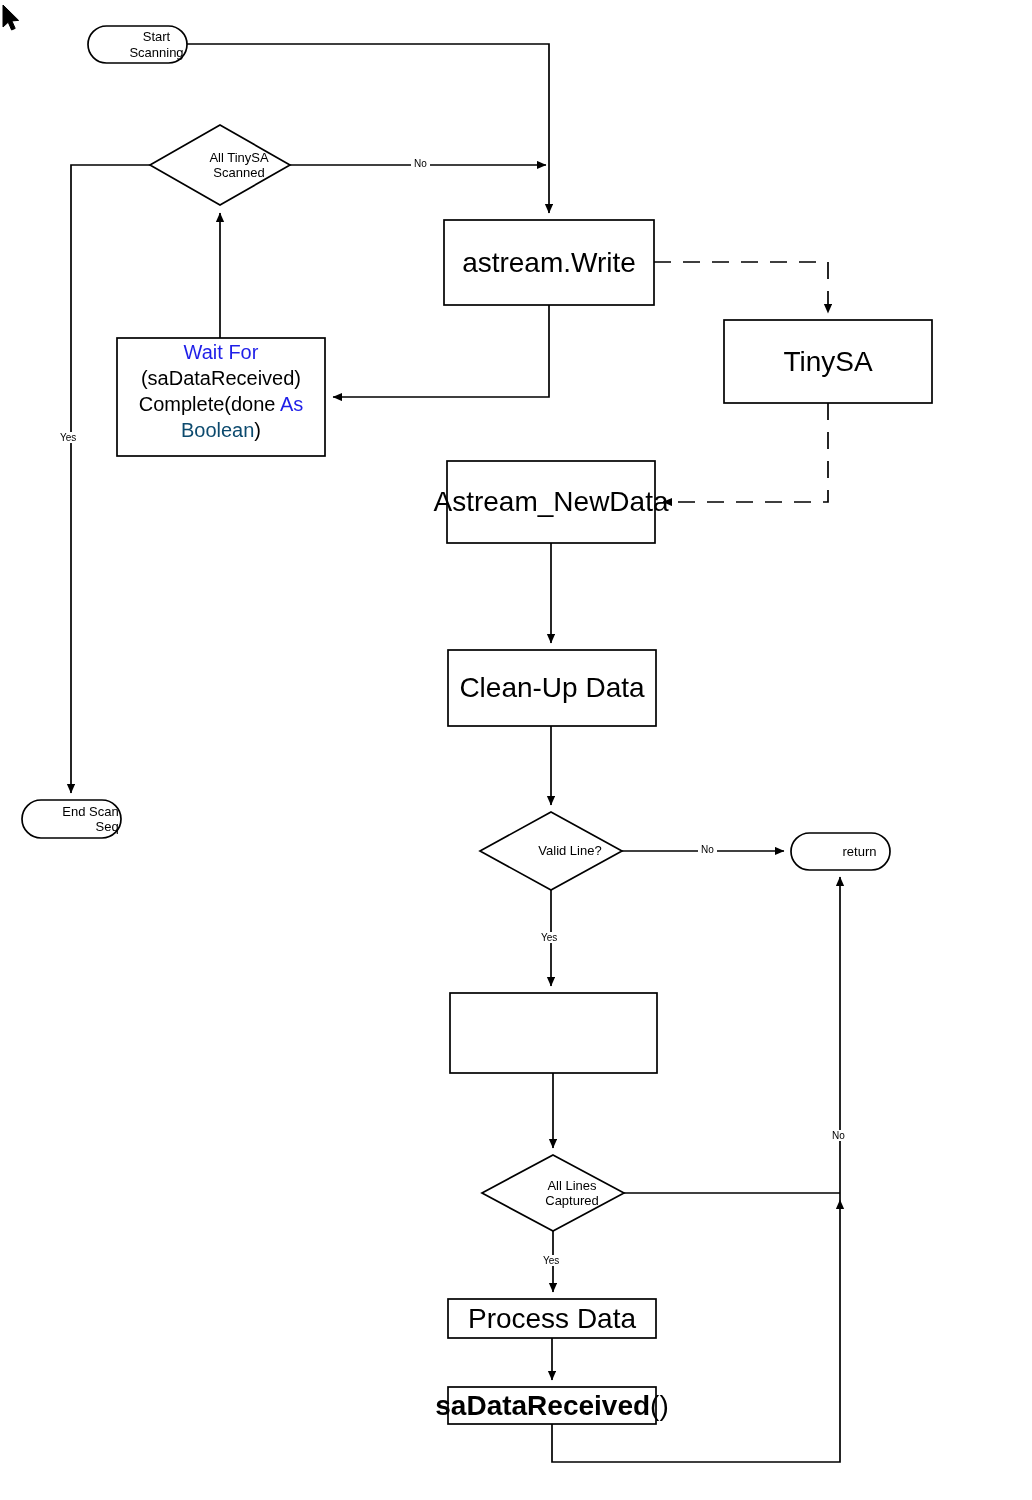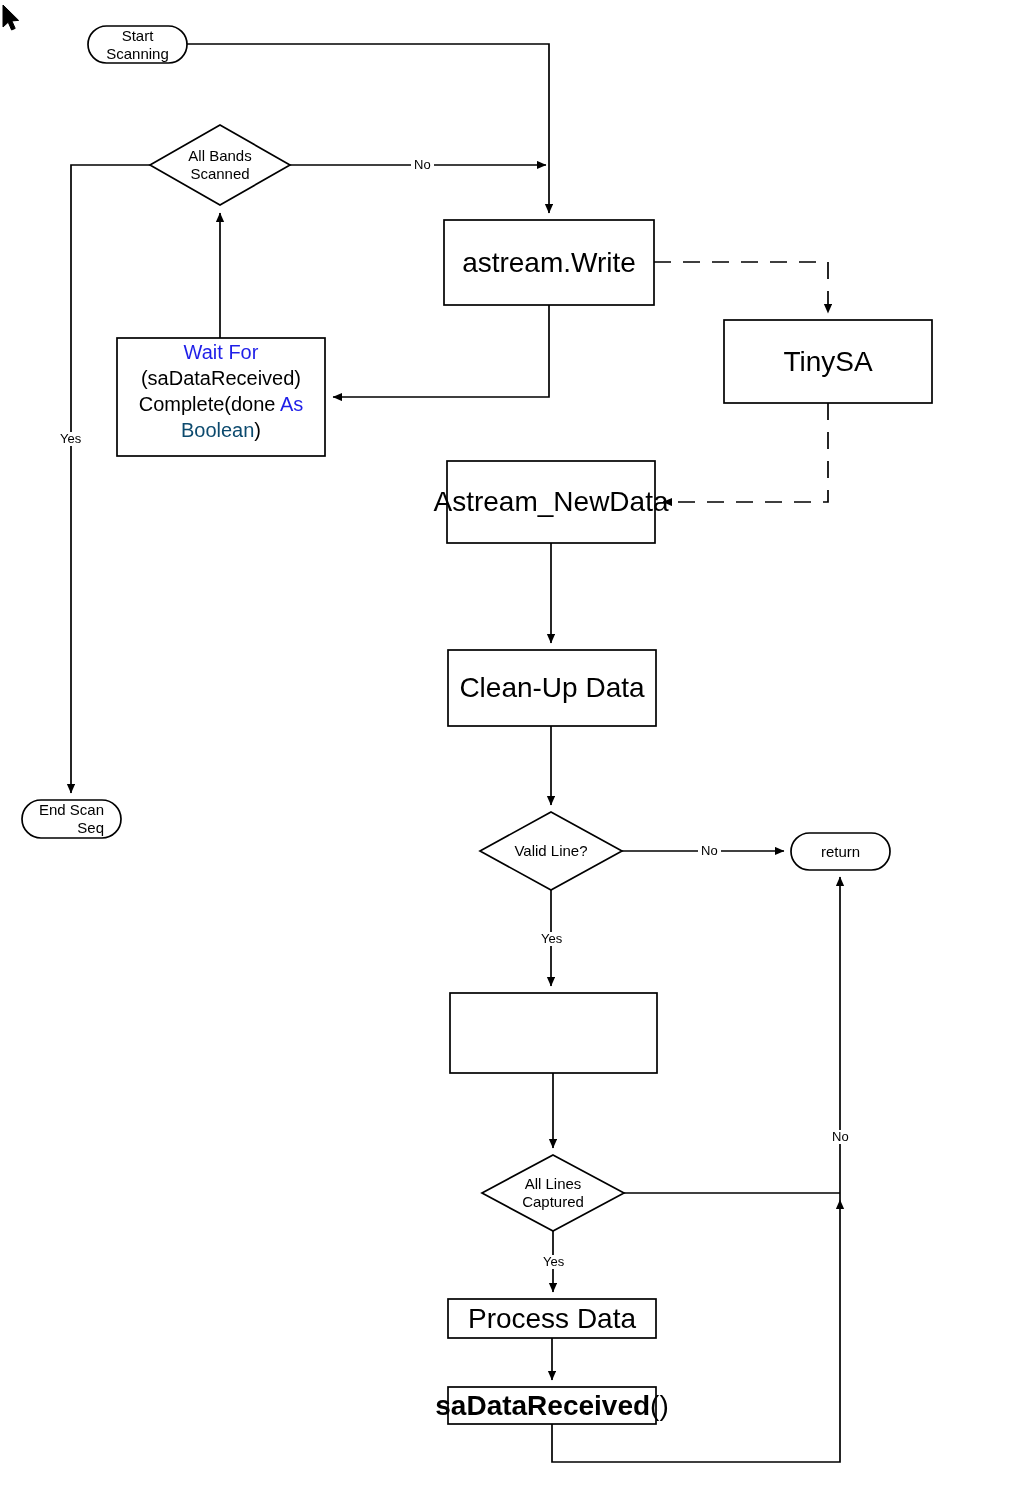--- a/index.html
+++ b/index.html
@@ -29,26 +29,26 @@
     position: absolute;
     display: flex;
     align-items: center;
     justify-content: center;
     text-align: center;
     color: #000000;
     line-height: 1.18;
     pointer-events: none;
     white-space: pre-line;
   }
-  .lbl-sm   { font-size: 15px; }
+  .lbl-sm   { font-size: 13px; margin-left: 19px; }
   .lbl-md   { font-size: 28px; }
 
   .edge-label {
     position: absolute;
-    font-size: 13px;
+    font-size: 10px;
     color: #000000;
     background: #ffffff;
     padding: 0 3px;
     text-align: center;
     line-height: 1.1;
   }
 
   .waitfor-text {
     position: absolute;
     display: flex;
@@ -151,21 +151,21 @@
     </g>
   </svg>
 
   <svg class="cursor-icon" viewBox="0 0 20 30" xmlns="http://www.w3.org/2000/svg">
     <path d="M1,1 L1,23 L6.2,18.2 L9.6,26 L13.2,24.4 L9.9,16.9 L16.6,16.4 z" fill="#000000" stroke="#000000" stroke-width="1"></path>
   </svg>
 
   <div class="node-label lbl-sm" style="left:88px; top:26px; width:99px; height:37px;">Start
 Scanning</div>
 
-  <div class="node-label lbl-sm" style="left:160px; top:140px; width:120px; height:50px;">All Bands
+  <div class="node-label lbl-sm" style="left:160px; top:140px; width:120px; height:50px;">All TinySA
 Scanned</div>
 
   <div class="waitfor-text" style="left:117px; top:338px; width:208px; height:106px;">
     <span class="c-blue">Wait For</span>
     <span>(saDataReceived)</span>
     <span><span>Complete(done </span><span class="c-blue">As</span></span>
     <span><span class="c-teal">Boolean</span><span>)</span></span>
   </div>
 
   <div class="node-label lbl-md" style="left:444px; top:220px; width:210px; height:85px;">astream.Write</div>

